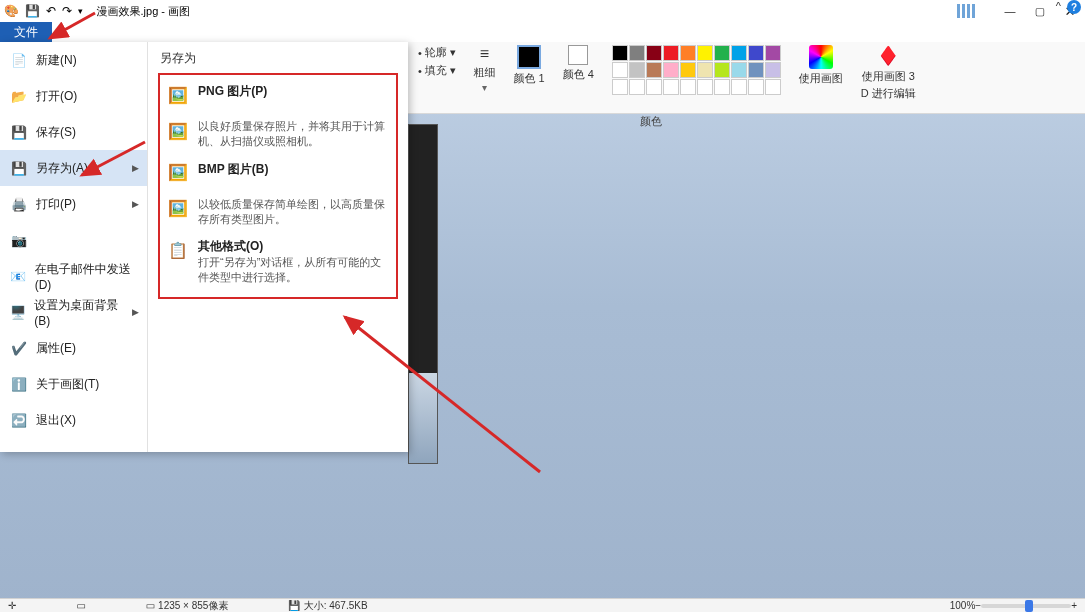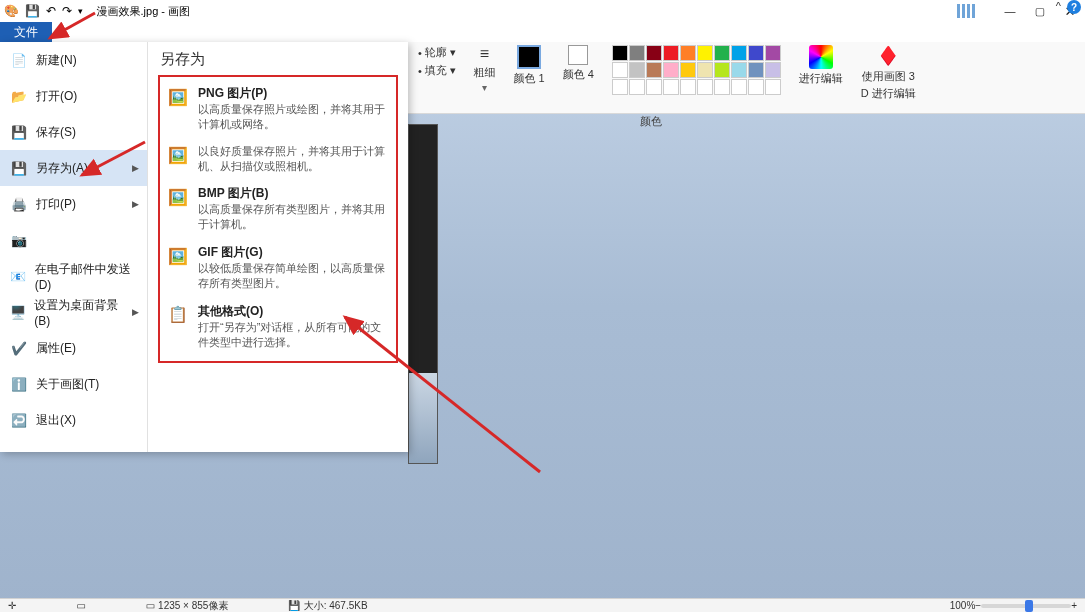--- a/index.html
+++ b/index.html
@@ -15,21 +15,21 @@
     .file-tab-row { height:20px; background:#fff; display:flex; align-items:flex-end; }
     .file-tab { background:#1e5fb4; color:#fff; font-size:12px; padding:2px 14px; height:20px; display:flex; align-items:center; }
     .body-area { position:absolute; top:42px; left:0; right:0; bottom:14px; }
     .menu { position:absolute; top:0; left:0; width:408px; height:410px; background:#fff; box-shadow:2px 2px 8px rgba(0,0,0,.25); display:flex; z-index:50; }
     .menu-left { width:148px; border-right:1px solid #e1e1e1; display:flex; flex-direction:column; }
     .menu-item { height:36px; display:flex; align-items:center; padding:0 8px 0 10px; gap:8px; font-size:12px; color:#222; }
     .menu-item.sel { background:#d6e4f5; }
     .menu-item .arrow { margin-left:auto; font-size:9px; color:#555; }
     .menu-icon { width:18px; height:18px; display:flex; align-items:center; justify-content:center; font-size:13px; }
     .menu-right { flex:1; padding:6px 10px; }
-    .menu-right-title { font-size:15px; color:#333; padding:2px 2px 6px; }
+    .menu-right-title { font-size:12px; color:#333; padding:2px 2px 6px; }
     .submenu-box { border:2px solid #d62828; padding:4px; }
     .sub-item { display:flex; gap:8px; padding:4px 2px 8px; }
     .sub-icon { width:24px; height:24px; flex-shrink:0; display:flex; align-items:center; justify-content:center; font-size:16px; }
     .sub-txt .st-title { font-size:12px; color:#222; font-weight:600; }
     .sub-txt .st-desc { font-size:11px; color:#555; line-height:1.35; }
     .ribbon { position:absolute; top:0; left:408px; right:0; height:72px; background:#f9f9f9; border-bottom:1px solid #d9d9d9; display:flex; align-items:flex-start; padding:3px 6px 0 10px; gap:18px; }
     .ribbon .group { display:flex; flex-direction:column; align-items:center; gap:2px; font-size:11px; color:#333; }
     .ribbon .group small { font-size:10px; color:#666; }
     .small-opts { display:flex; flex-direction:column; gap:3px; font-size:11px; color:#333; }
     .small-opts div { display:flex; align-items:center; gap:3px; }
@@ -132,40 +132,37 @@
           <span>退出(X)</span>
         </div>
       </div>
     <div class="menu-right">
       <div class="menu-right-title">另存为</div>
       <div class="submenu-box" id="submenu-box">
           <div class="sub-item">
             <div class="sub-icon">🖼️</div>
             <div class="sub-txt">
               <div class="st-title">PNG 图片(P)</div>
-              <div class="st-desc">以高质量保存照片或绘图，并将其用于计算机或网络。</div>
             </div>
           </div>
           <div class="sub-item">
             <div class="sub-icon">🖼️</div>
             <div class="sub-txt">
               <div class="st-desc">以良好质量保存照片，并将其用于计算机、从扫描仪或照相机。</div>
             </div>
           </div>
           <div class="sub-item">
             <div class="sub-icon">🖼️</div>
             <div class="sub-txt">
               <div class="st-title">BMP 图片(B)</div>
-              <div class="st-desc">以高质量保存所有类型图片，并将其用于计算机。</div>
-            </div>
-          </div>
-          <div class="sub-item">
-            <div class="sub-icon">🖼️</div>
-            <div class="sub-txt">
-              <div class="st-title">GIF 图片(G)</div>
+            </div>
+          </div>
+          <div class="sub-item">
+            <div class="sub-icon">🖼️</div>
+            <div class="sub-txt">
               <div class="st-desc">以较低质量保存简单绘图，以高质量保存所有类型图片。</div>
             </div>
           </div>
           <div class="sub-item">
             <div class="sub-icon">📋</div>
             <div class="sub-txt">
               <div class="st-title">其他格式(O)</div>
               <div class="st-desc">打开“另存为”对话框，从所有可能的文件类型中进行选择。</div>
             </div>
           </div>
@@ -218,21 +215,21 @@
         <span style="background: rgb(255, 255, 255);"></span>
         <span style="background: rgb(255, 255, 255);"></span>
         <span style="background: rgb(255, 255, 255);"></span>
         <span style="background: rgb(255, 255, 255);"></span>
         <span style="background: rgb(255, 255, 255);"></span>
         <span style="background: rgb(255, 255, 255);"></span>
         <span style="background: rgb(255, 255, 255);"></span>
       </div>
     <div class="group">
       <span style="width:24px;height:24px;background:conic-gradient(#f00,#ff0,#0f0,#0ff,#00f,#f0f,#f00);border-radius:3px;"></span>
-      <span>进行编辑</span>
+      <span>使用画图</span>
     </div>
     <div class="group">
       <span style="font-size:18px;">♦️</span>
       <span>使用画图 3</span>
       <span>D 进行编辑</span>
     </div>
   </div>
   <div class="color-label">颜色</div>
 
   <div class="thumb"></div>

